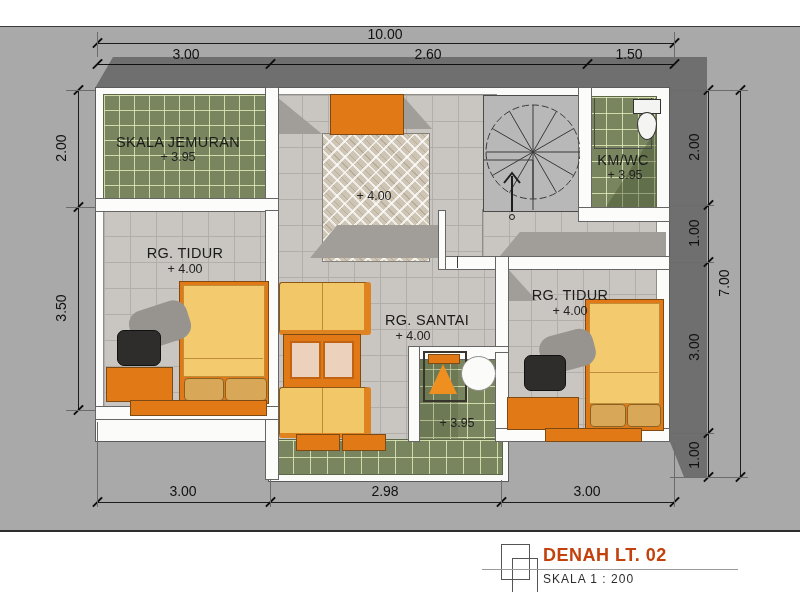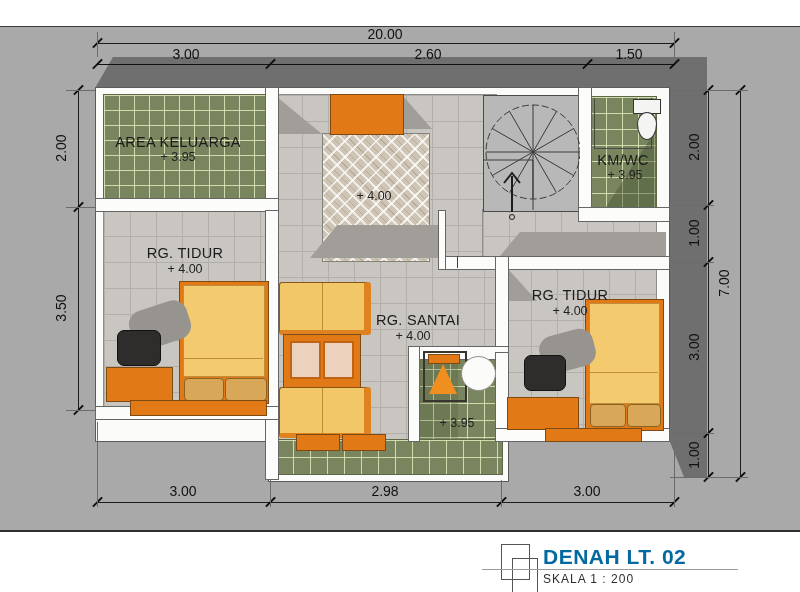--- a/index.html
+++ b/index.html
@@ -51,21 +51,21 @@
   .room-elev{position:absolute;width:160px;text-align:center;font-size:12.5px;color:#222;}
   .dimlabel{position:absolute;width:80px;text-align:center;font-size:14px;color:#111;}
   .vlabel{position:absolute;width:50px;height:16px;text-align:center;font-size:14px;
     color:#111;transform:rotate(-90deg);}
   .dimline-h{position:absolute;height:1px;background:#1c1c1c;}
   .dimline-v{position:absolute;width:1px;background:#1c1c1c;}
   .extline-h{position:absolute;height:1px;background:#6b6b6b;}
   .extline-v{position:absolute;width:1px;background:#6b6b6b;}
   .tick{position:absolute;width:13px;height:2px;background:#0e0e0e;transform:rotate(-45deg);}
   
-  .tb-title{position:absolute;font-size:21px;font-weight:bold;color:#0369a1;letter-spacing:.5px;}
+  .tb-title{position:absolute;font-size:18px;font-weight:bold;color:#c2410c;letter-spacing:.5px;}
   .tb-scale{position:absolute;font-size:12px;color:#2c2c2c;letter-spacing:1px;}
   .tb-rect{position:absolute;border:1px solid #555;background:transparent;}
   .tb-line{position:absolute;height:1px;background:#9a9a9a;}
   .thinline{position:absolute;background:#3c3c3c;}
 </style>
 </head>
 <body>
 
 <div id="canvas">
 
@@ -177,41 +177,41 @@
     </div>
   <div class="abs orange" style="left:296px;top:434px;width:42px;height:15px;"></div>
   <div class="abs orange" style="left:342px;top:434px;width:42px;height:15px;"></div>
 
   <div class="abs" style="left:423px;top:351px;width:40px;height:47px;border:2px solid #38342e;background:transparent;">
     <div class="abs" style="left:3px;top:1px;width:30px;height:8px;background:#e27917;border:1px solid #7c4a12;"></div>
     <div class="abs" style="left:4px;top:11px;width:28px;height:30px;background:#ef8f1f;clip-path:polygon(50% 0,0 100%,100% 100%);"></div>
   </div>
   <div class="abs" style="left:461px;top:356px;width:33px;height:33px;background:#fbfbfa;border:1px solid #8e8e8a;border-radius:50%;"></div>
 
-  <div class="room-name" style="left:98px;top:134px;">AREA KELUARGA</div>
+  <div class="room-name" style="left:98px;top:134px;">SKALA JEMURAN</div>
   <div class="room-elev" style="left:98px;top:150px;">+ 3.95</div>
 
   <div class="room-elev" style="left:294px;top:189px;">+ 4.00</div>
 
   <div class="room-name" style="left:543px;top:152px;">KM/WC</div>
   <div class="room-elev" style="left:545px;top:168px;">+ 3.95</div>
 
   <div class="room-name" style="left:105px;top:245px;">RG. TIDUR</div>
   <div class="room-elev" style="left:105px;top:262px;">+ 4.00</div>
 
-  <div class="room-name" style="left:338px;top:312px;">RG. SANTAI</div>
+  <div class="room-name" style="left:347px;top:312px;">RG. SANTAI</div>
   <div class="room-elev" style="left:333px;top:329px;">+ 4.00</div>
 
   <div class="room-name" style="left:490px;top:287px;">RG. TIDUR</div>
   <div class="room-elev" style="left:490px;top:304px;">+ 4.00</div>
 
   <div class="room-elev" style="left:377px;top:416px;">+ 3.95</div>
 
 
-  <div class="dimlabel" style="left:345px;top:26px;">20.00</div>
+  <div class="dimlabel" style="left:345px;top:26px;">10.00</div>
   <div class="dimline-h" style="left:97px;top:43px;width:577px;"></div>
   <div class="tick" style="left:91px;top:42px;"></div>
   <div class="tick" style="left:668px;top:42px;"></div>
 
   <div class="dimlabel" style="left:146px;top:46px;">3.00</div>
   <div class="dimlabel" style="left:388px;top:46px;">2.60</div>
   <div class="dimlabel" style="left:589px;top:46px;">1.50</div>
   <div class="dimline-h" style="left:97px;top:64px;width:577px;background:#111;"></div>
   <div class="tick" style="left:91px;top:63px;"></div>
   <div class="tick" style="left:264px;top:63px;"></div>

